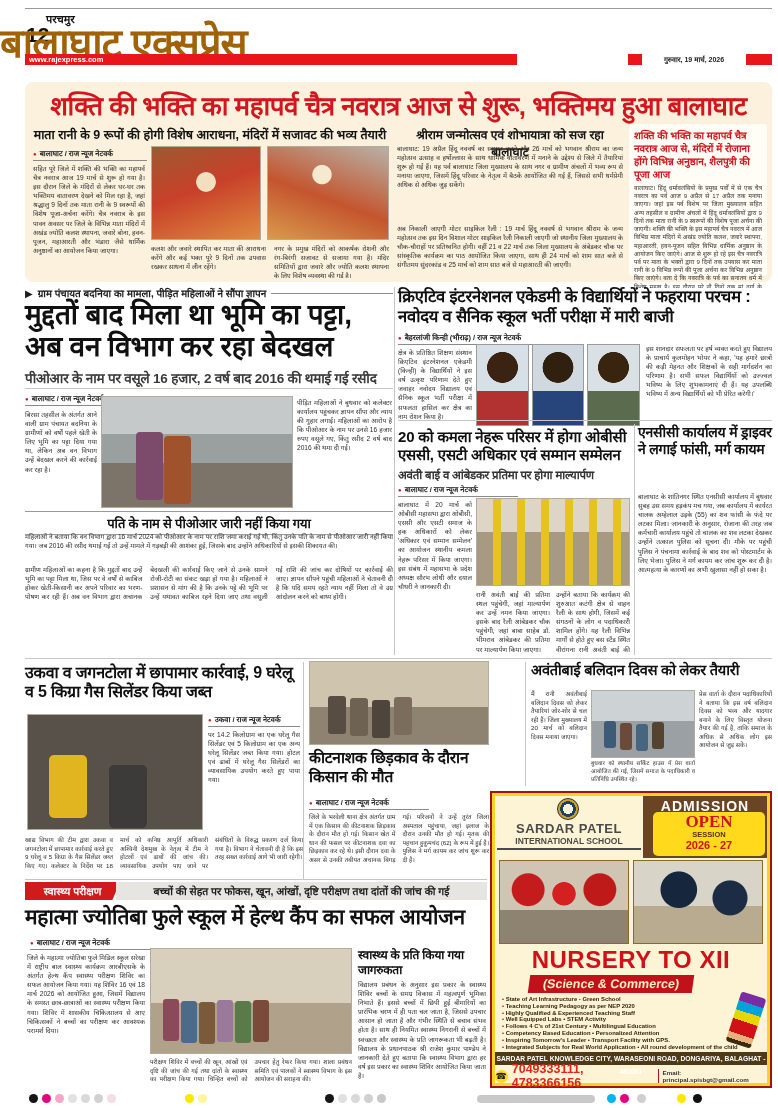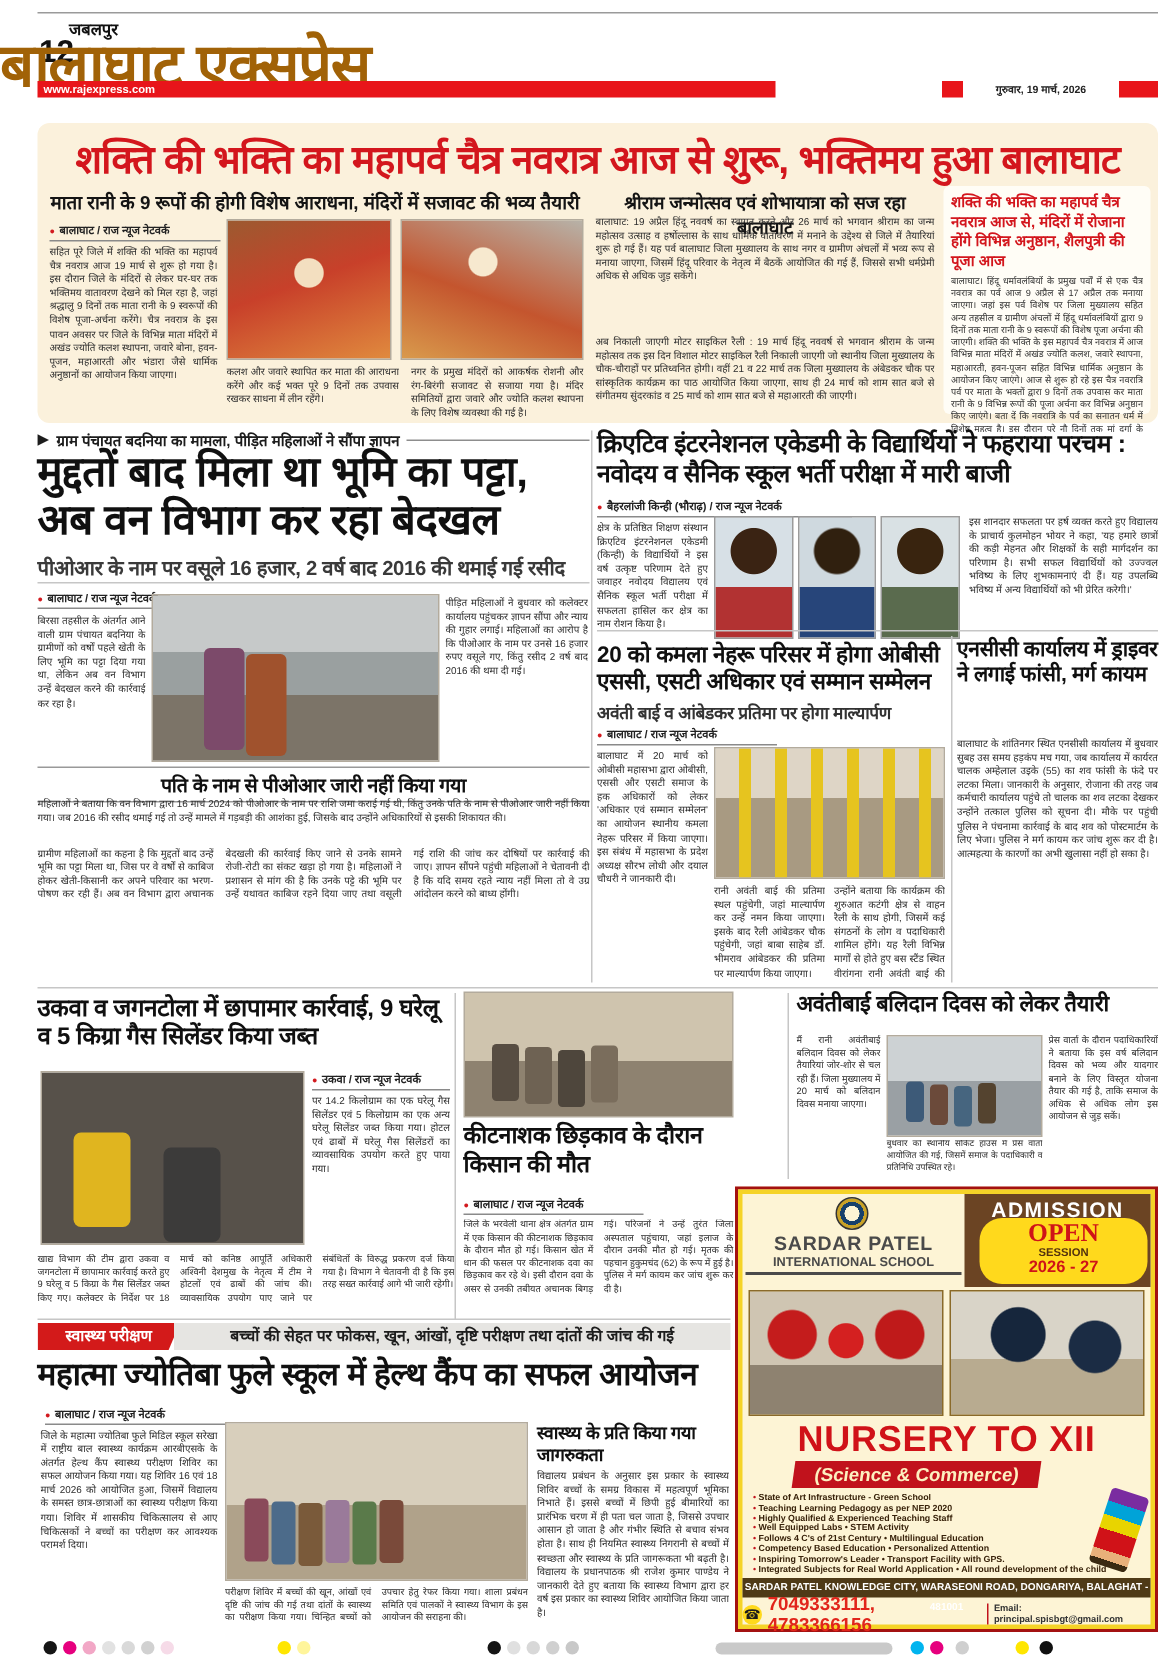--- a/index.html
+++ b/index.html
@@ -53,21 +53,21 @@
   .kicker{position:absolute;display:flex;align-items:center;gap:5px;font-size:10px;font-weight:800;color:#1c1c1c}
   .kicker .kline{flex:1;height:1px;background:#8d8d8d}
   
   .h-label{left:25px;top:882px;width:95px;height:18px;background:#d31a1a;color:#fff;font-size:10.5px;font-weight:800;text-align:center;line-height:18px;clip-path:polygon(0 0,100% 0,92% 100%,0 100%)}
   .h-strip{left:116px;top:882px;width:371px;height:18px;background:#e6e5e2;color:#1d1d1d;font-size:10.5px;font-weight:800;text-align:center;line-height:18px}
   
   .ad{left:490px;top:791px;width:282px;height:297px;border:2px solid #a31111;background:#fdf4d5}
   .ad-in{position:absolute;inset:0;border:3px solid #f5d327}
   .ad-top-right{position:absolute;left:148px;top:0;right:0;height:62px;background:#6b4423}
   .ad-admission{position:absolute;left:152px;top:2px;right:4px;text-align:center;color:#fff;font-size:14px;font-weight:800;letter-spacing:1px}
-  .ad-openbox{position:absolute;left:158px;top:16px;width:112px;height:44px;background:#ffd91c;border-radius:15px;text-align:center}
+  .ad-openbox{position:absolute;left:158px;top:16px;width:112px;height:44px;background:#ffd91c;border-radius:5px;text-align:center}
   .ad-open{font-family:"Liberation Serif",serif;font-size:17px;font-weight:900;color:#cf1318;line-height:17px;margin-top:1px}
   .ad-session{font-size:7.5px;font-weight:700;color:#53320e;line-height:9px}
   .ad-years{font-size:11px;font-weight:900;color:#cf1318;line-height:13px}
   .ad-logo{position:absolute;left:62px;top:2px;width:22px;height:22px;border-radius:50%;background:radial-gradient(circle,#fdf4d5 0 35%,#17406b 36% 55%,#c9a227 56% 100%);border:1px solid #333}
   .ad-name1{position:absolute;left:2px;top:25px;width:144px;text-align:center;font-size:13px;font-weight:900;color:#4a4a4a;letter-spacing:0.5px}
   .ad-name2{position:absolute;left:2px;top:40px;width:144px;text-align:center;font-size:8.5px;font-weight:800;color:#4a4a4a;border-bottom:2px solid #4a4a4a;padding-bottom:2px}
   .ad-photos{position:absolute;left:4px;top:64px;right:4px;height:84px;display:flex;gap:4px}
   .ad-ph{flex:1;border:1px solid #8a6a2a}
   #ad-ph1{background:radial-gradient(circle at 22% 35%,#c41c1c 0 14%,transparent 15%),radial-gradient(circle at 50% 40%,#d42020 0 14%,transparent 15%),radial-gradient(circle at 78% 35%,#bf1a1a 0 14%,transparent 15%),linear-gradient(180deg,#cfc5b2 0 60%,#8e8270 60%)}
   #ad-ph2{background:radial-gradient(circle at 35% 35%,#16263c 0 18%,transparent 19%),radial-gradient(circle at 75% 45%,#1b2c44 0 16%,transparent 17%),linear-gradient(180deg,#d9d4c8 0 55%,#b8ab90 55%)}
@@ -87,21 +87,21 @@
   .dots{position:absolute;left:25px;top:1094px;width:747px;height:10px}
   .dot{position:absolute;width:9px;height:9px;border-radius:50%;top:0}
   .dbar{position:absolute;left:452px;top:1px;width:118px;height:8px;border-radius:4px;background:#c9c9c9}
 </style>
 </head>
 <body>
 
 <div class="page">
 
   <div class="abs mh-rule"></div>
-  <div class="abs mh-city">जबलपुर</div>
+  <div class="abs mh-city">परचमुर</div>
   <div class="abs mh-page">12</div>
   <div class="abs mh-title">बालाघाट एक्सप्रेस</div>
   <div class="abs mh-redbar">www.rajexpress.com</div>
   <div class="abs mh-sq" style="left:628px;width:14px"></div>
   <div class="abs mh-date">गुरुवार, 19 मार्च, 2026</div>
   <div class="abs mh-sq" style="left:746px;width:26px"></div>
 
   <div class="abs lead">
     <div class="in lead-headline">शक्ति की भक्ति का महापर्व चैत्र नवरात्र आज से शुरू, भक्तिमय हुआ बालाघाट</div>
     <div class="in lead-subhead">माता रानी के 9 रूपों की होगी विशेष आराधना, मंदिरों में सजावट की भव्य तैयारी</div>

